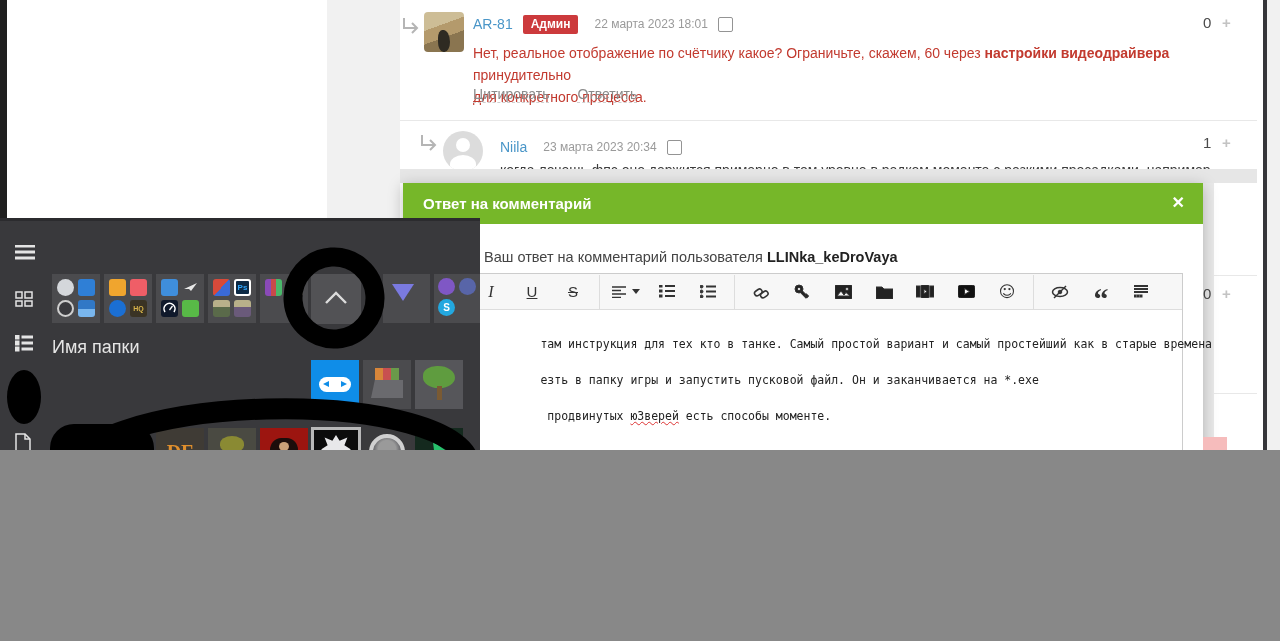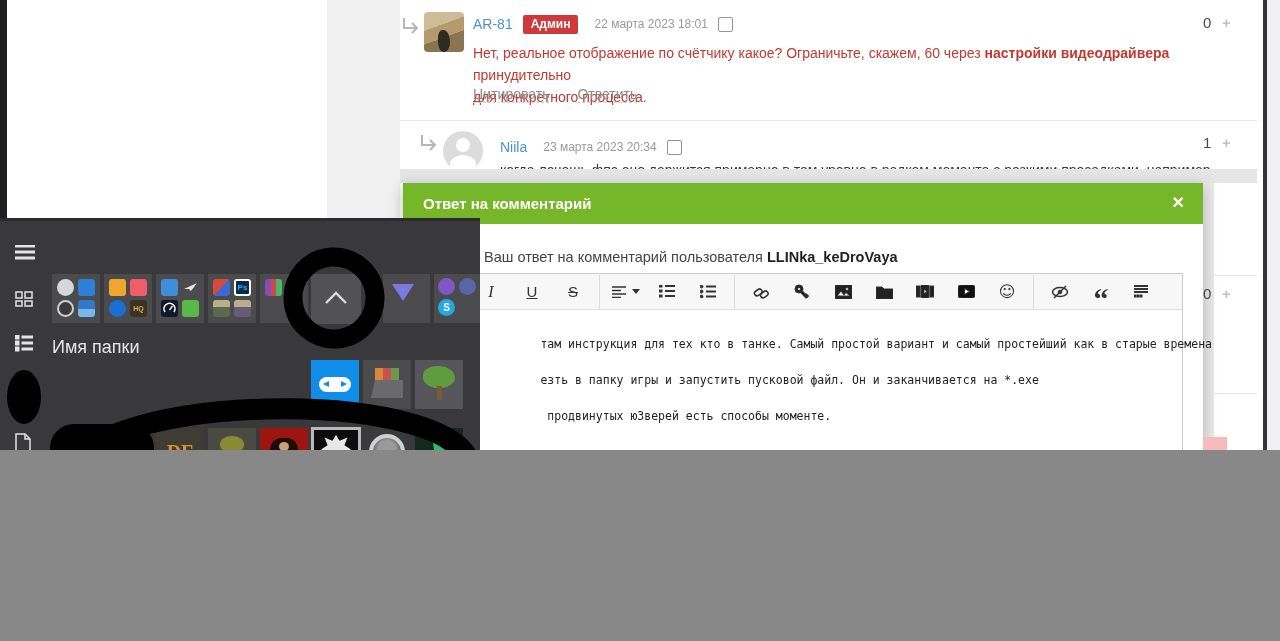--- a/index.html
+++ b/index.html
@@ -21,21 +21,21 @@
   .arrow-ico path{stroke:#b5b5b5;stroke-width:2;fill:none;}
   
   .modal-shadow{box-shadow:0 3px 14px rgba(0,0,0,.25);}
   .mh{background:#76b729;color:#fff;}
   .btn{background:#fff;border:1px solid #c8c8c8;border-radius:3px;color:#3c3c3c;font-size:14px;
        font-family:"Liberation Sans",sans-serif;display:flex;align-items:center;justify-content:center;cursor:pointer;}
   .tb-ico{width:30px;height:24px;display:flex;align-items:center;justify-content:center;color:#333;cursor:pointer;}
   .tb-ico svg{stroke:#333;}
   .sep{width:1px;height:34px;background:#ddd;}
   .mono{font-family:"DejaVu Sans Mono","Liberation Mono",monospace;font-size:11.5px;line-height:18px;color:#222;white-space:pre;}
-  .sq-err{text-decoration-style:wavy;text-decoration-color:#d33;text-decoration-thickness:1px;text-align:right;}
+  .sq-err{text-decoration:underline;text-decoration-style:wavy;text-decoration-color:#d33;text-decoration-thickness:1px;text-align:right;}
   
   .menu{background:#39393c;}
   .tile{background:#4b4b4e;width:48px;height:49px;position:absolute;cursor:pointer;}
   .minis{position:absolute;left:5px;top:5px;width:38px;height:38px;display:grid;
          grid-template-columns:17px 17px;grid-template-rows:17px 17px;gap:4px;}
   .mi{width:17px;height:17px;border-radius:3px;position:relative;overflow:hidden;}
   .rail-ico{color:#e4e4e4;position:absolute;left:15px;cursor:pointer;}
   .rail-ico svg *{stroke:#e4e4e4;}
   .marker{pointer-events:none;}
   

